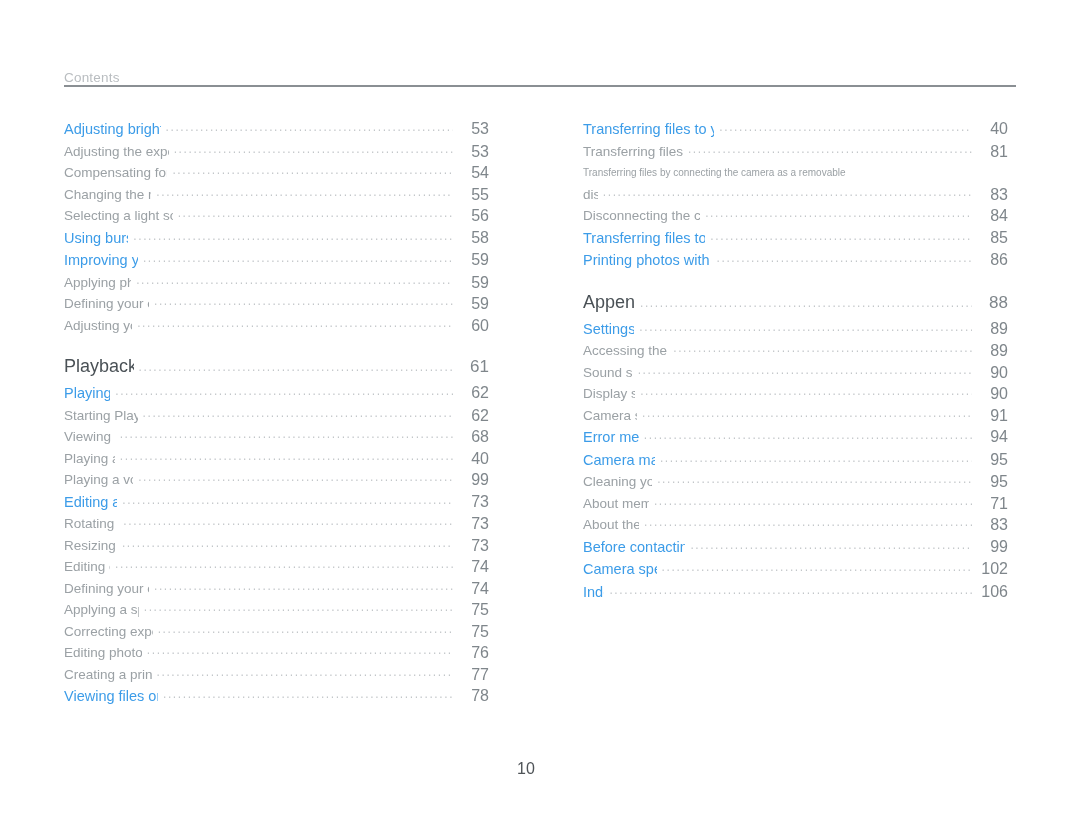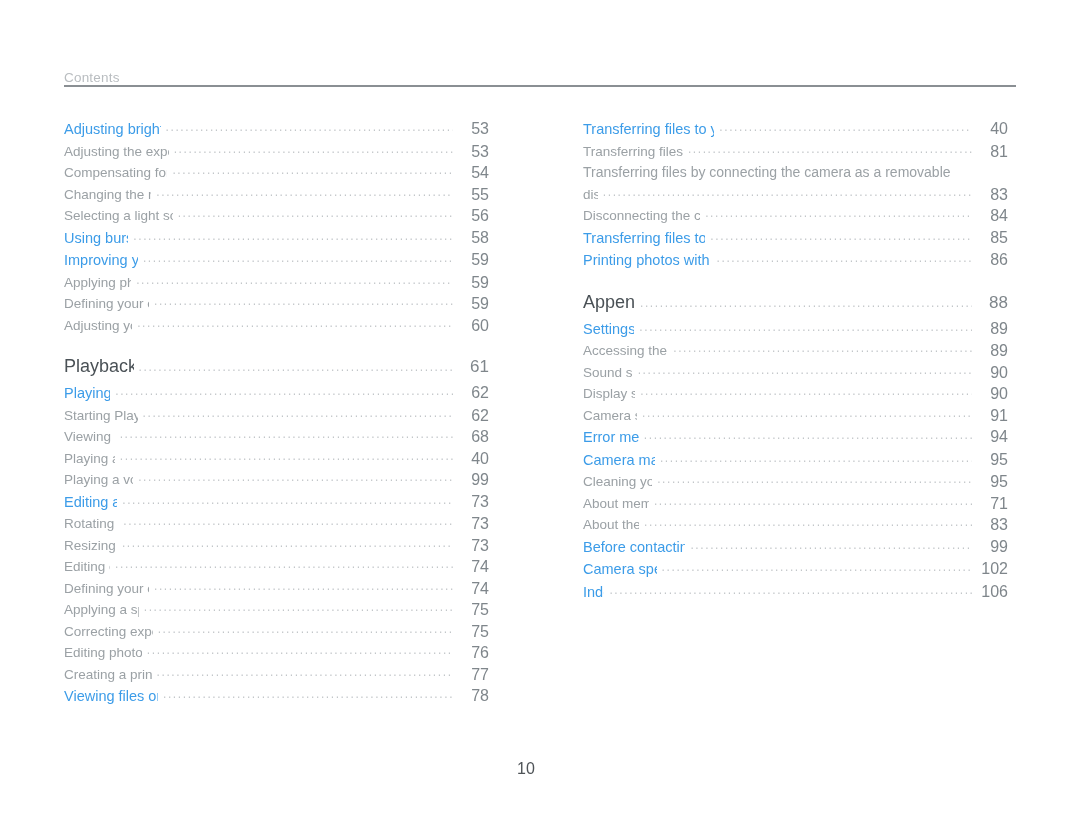--- a/index.html
+++ b/index.html
@@ -105,21 +105,21 @@
     font-size: 13.5px;
   }
 
   
   .toc-entry.wrapped {
     display: block;
     white-space: normal;
   }
   .toc-entry.wrapped .wrap-first {
     color: #9ba1a5;
-    font-size: 14px;
+    font-size: 10px;
     line-height: 21.5px;
     display: block;
   }
   .toc-entry.wrapped .wrap-second {
     display: flex;
     align-items: flex-end;
     line-height: 21.5px;
   }
   .toc-entry.wrapped .wrap-second .entry-label {
     color: #9ba1a5;

